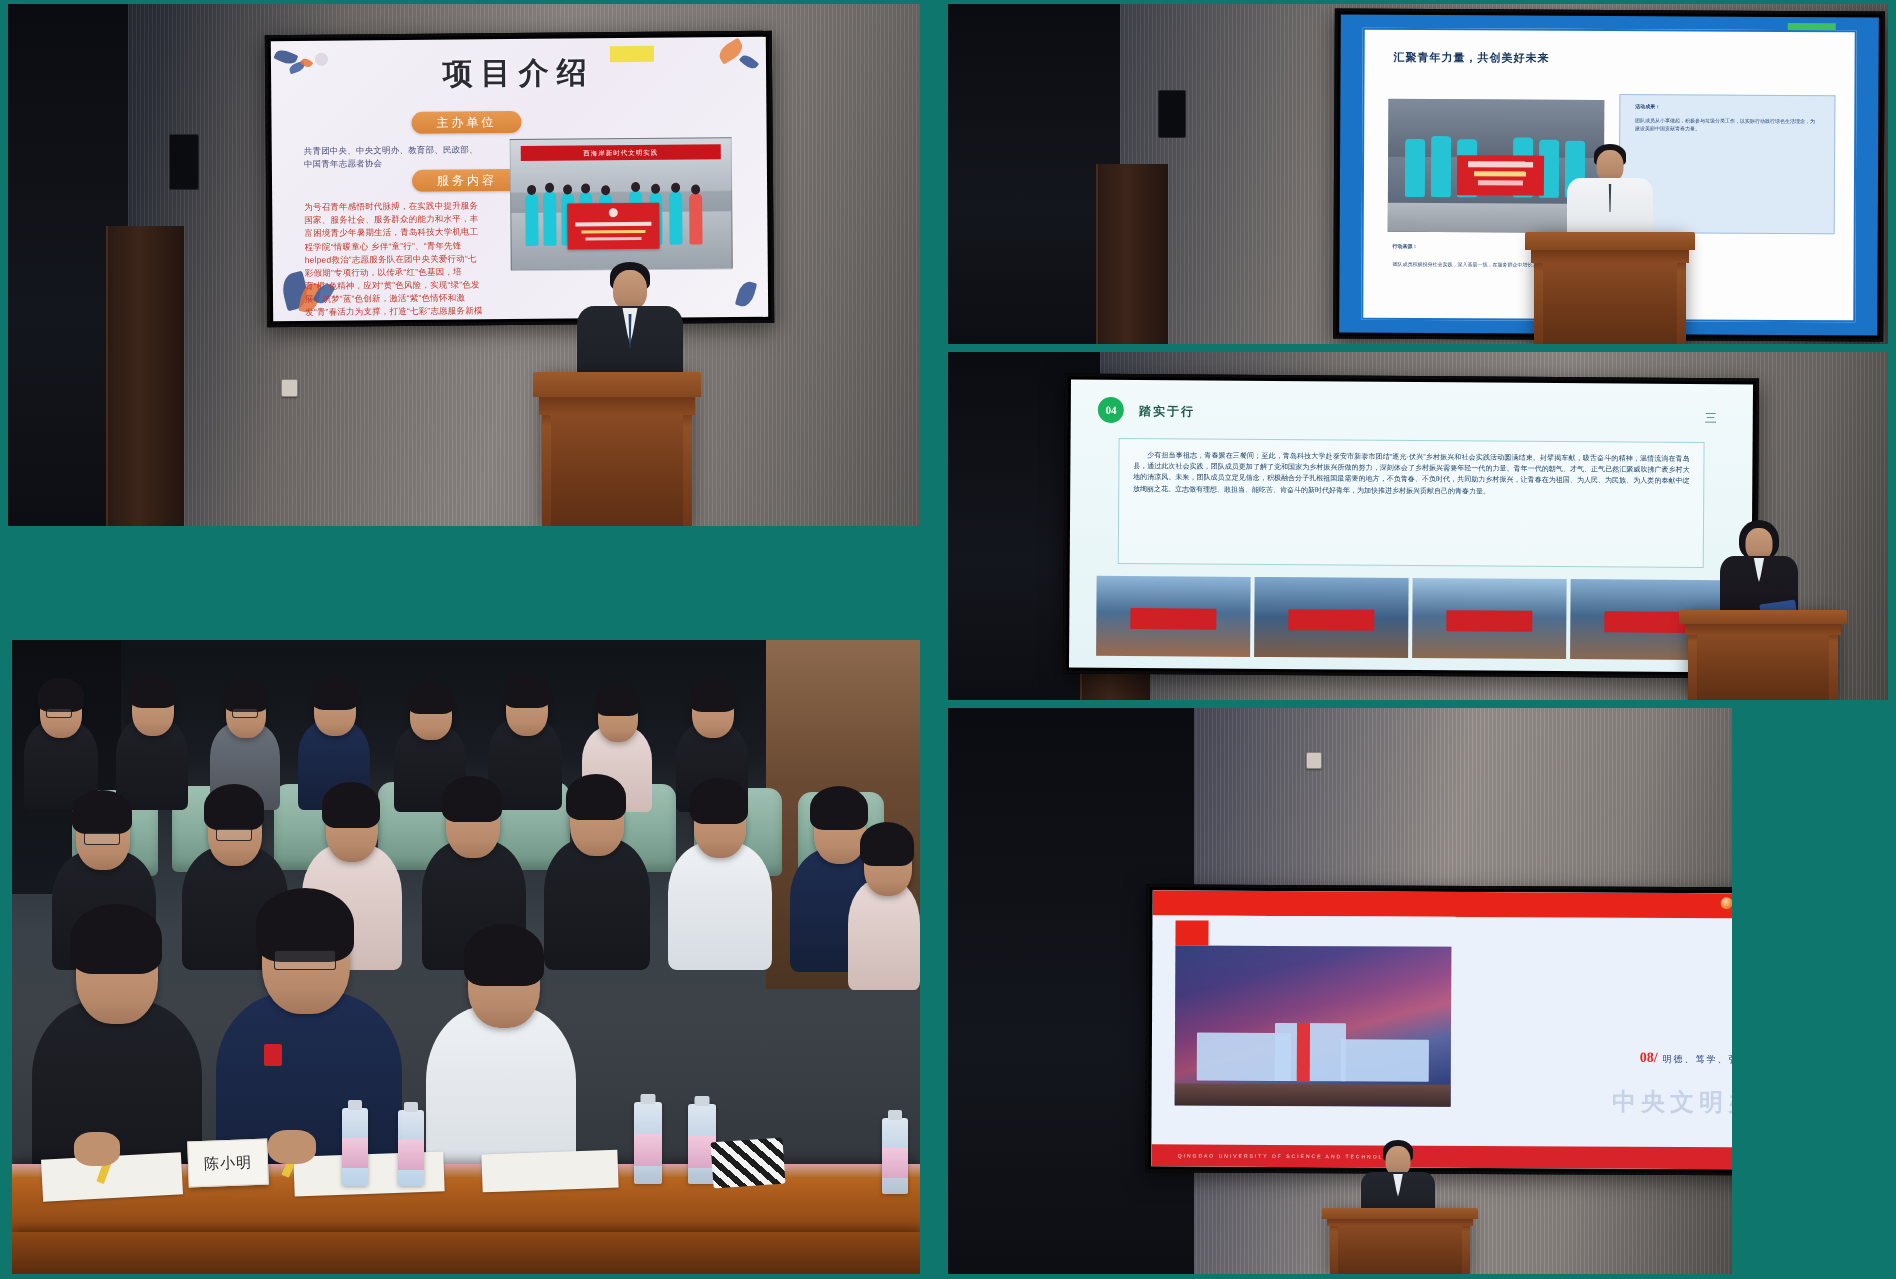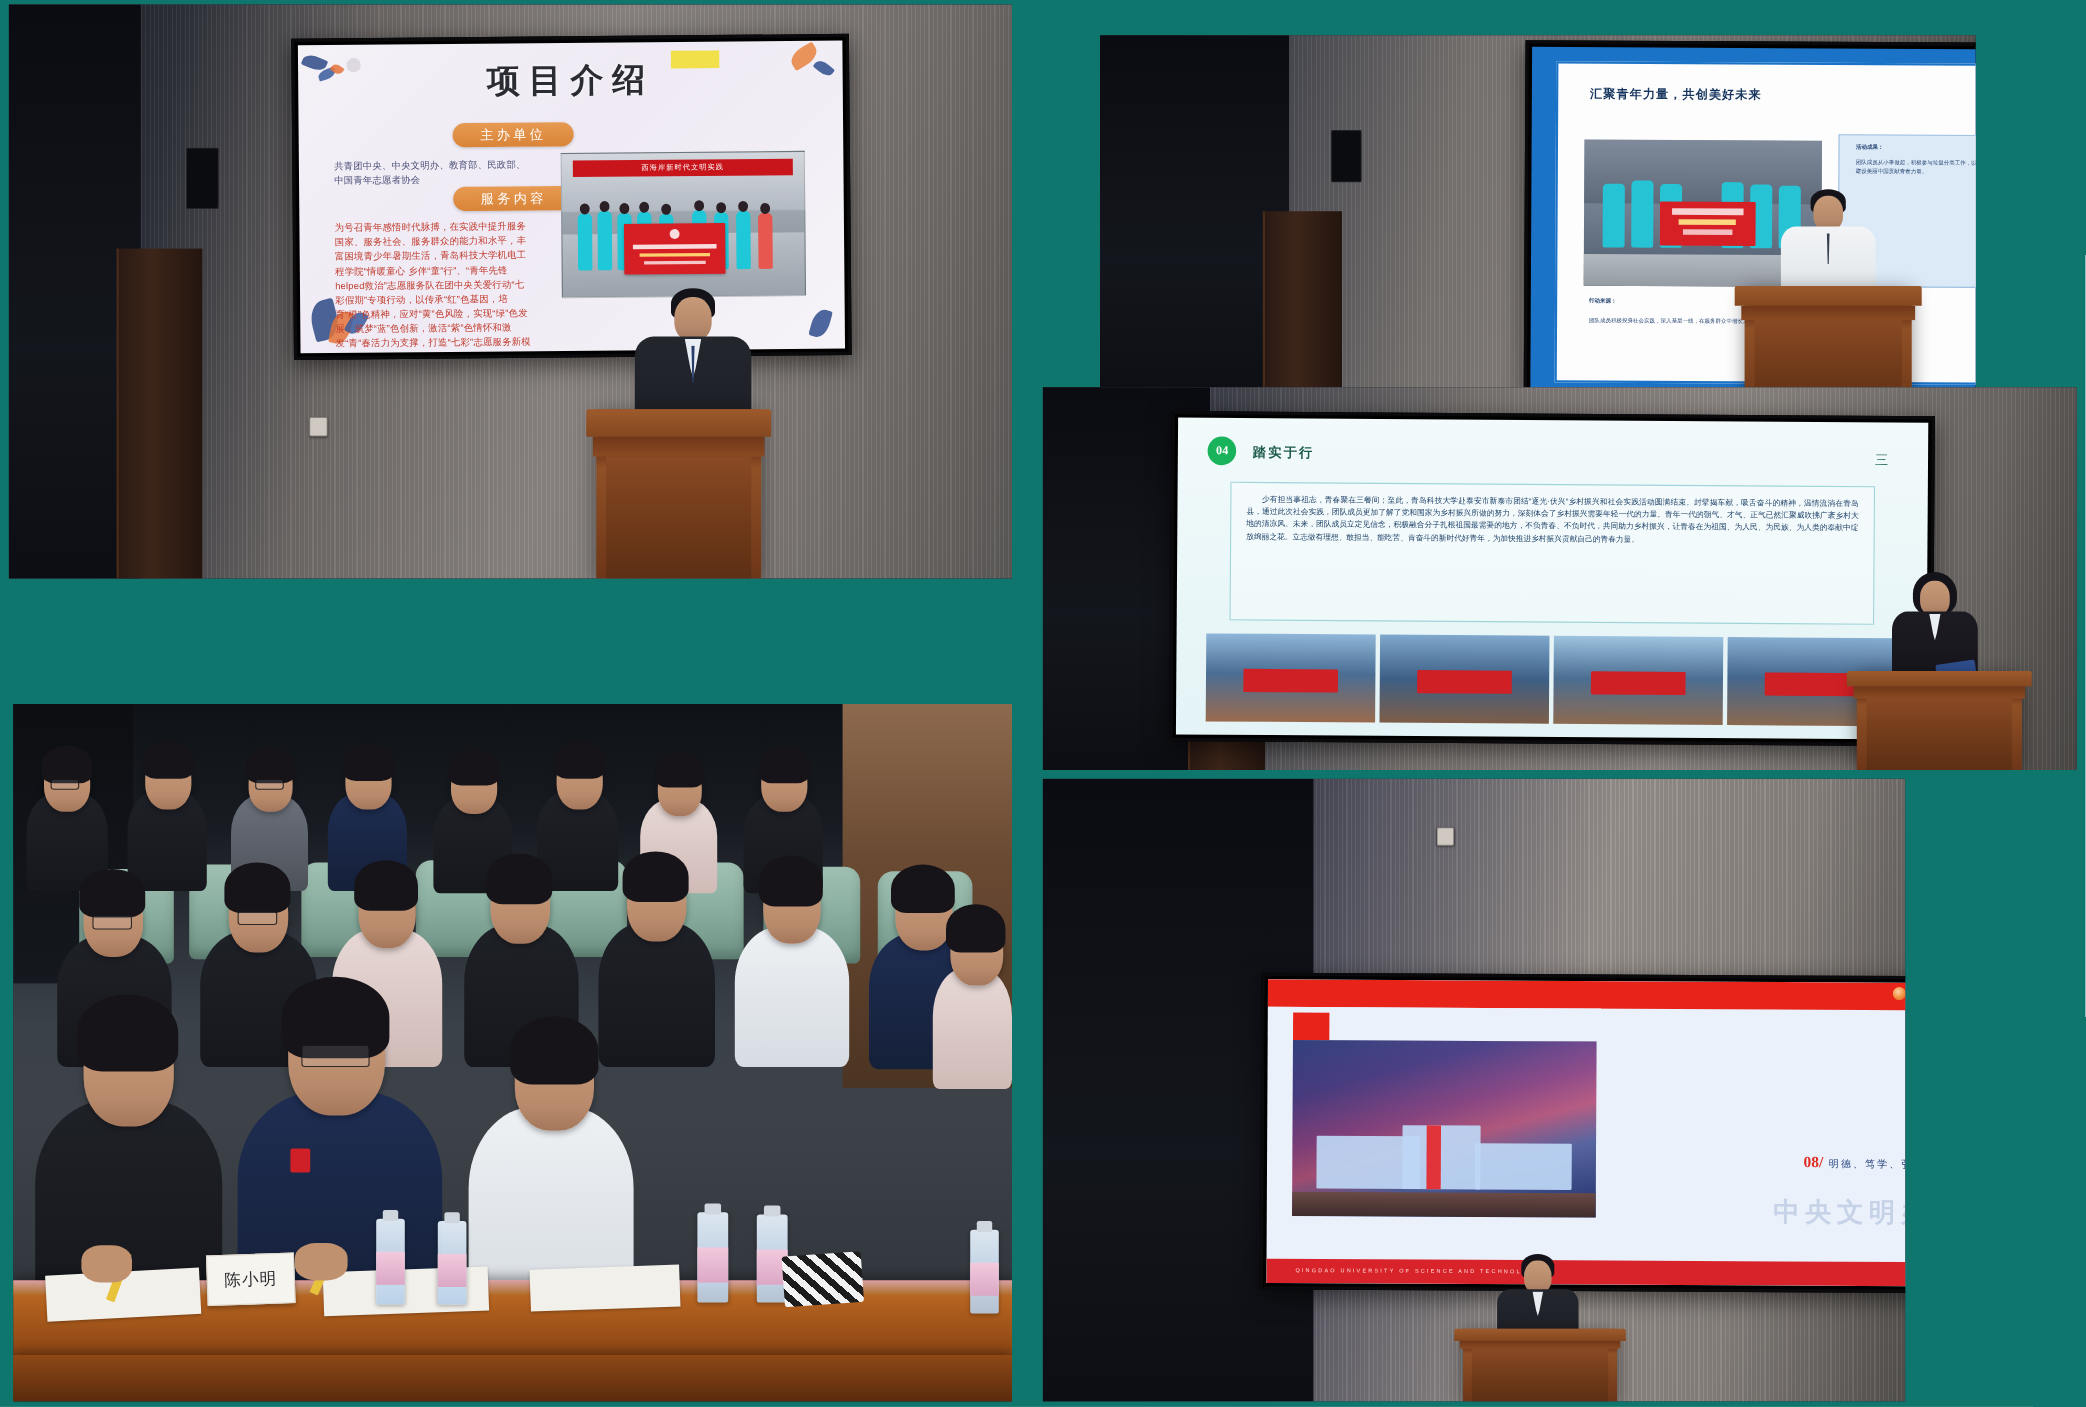--- a/index.html
+++ b/index.html
@@ -522,21 +522,21 @@
       <div class="shirt" style="top:46px; width:50px; height:44px;"></div>
       <div class="tie" style="top:52px; width:12px; height:34px;"></div>
     </div>
     <div class="podium" style="left:534px; top:368px; width:150px; height:154px;">
       <div class="podium-top"></div>
       <div class="podium-mid"></div>
       <div class="podium-body"></div>
     </div>
   </div>
 
-  <div class="panel" style="left:1000px; top:4px; width:796px; height:340px;margin-top:28px;">
+  <div class="panel" style="left:948px; top:4px; width:940px; height:340px;">
     <div class="wall-b"></div>
     <div class="doorway" style="left:0; top:0; width:172px; height:340px;"></div>
     <div class="door-wood" style="left:148px; top:160px; width:72px; height:180px;"></div>
     <div class="wall-panel-dark" style="left:210px; top:86px; width:28px; height:48px;"></div>
 
     <div class="screen" style="left:386px; top:6px; width:550px; height:330px; transform: rotate(0.3deg);">
       <div class="slide slide2">
         <div class="s2-green" style="right:8%; top:2%; width:9%; height:4%;"></div>
         <div class="s2-inner">
           <div class="s2-title">汇聚青年力量，共创美好未来</div>

